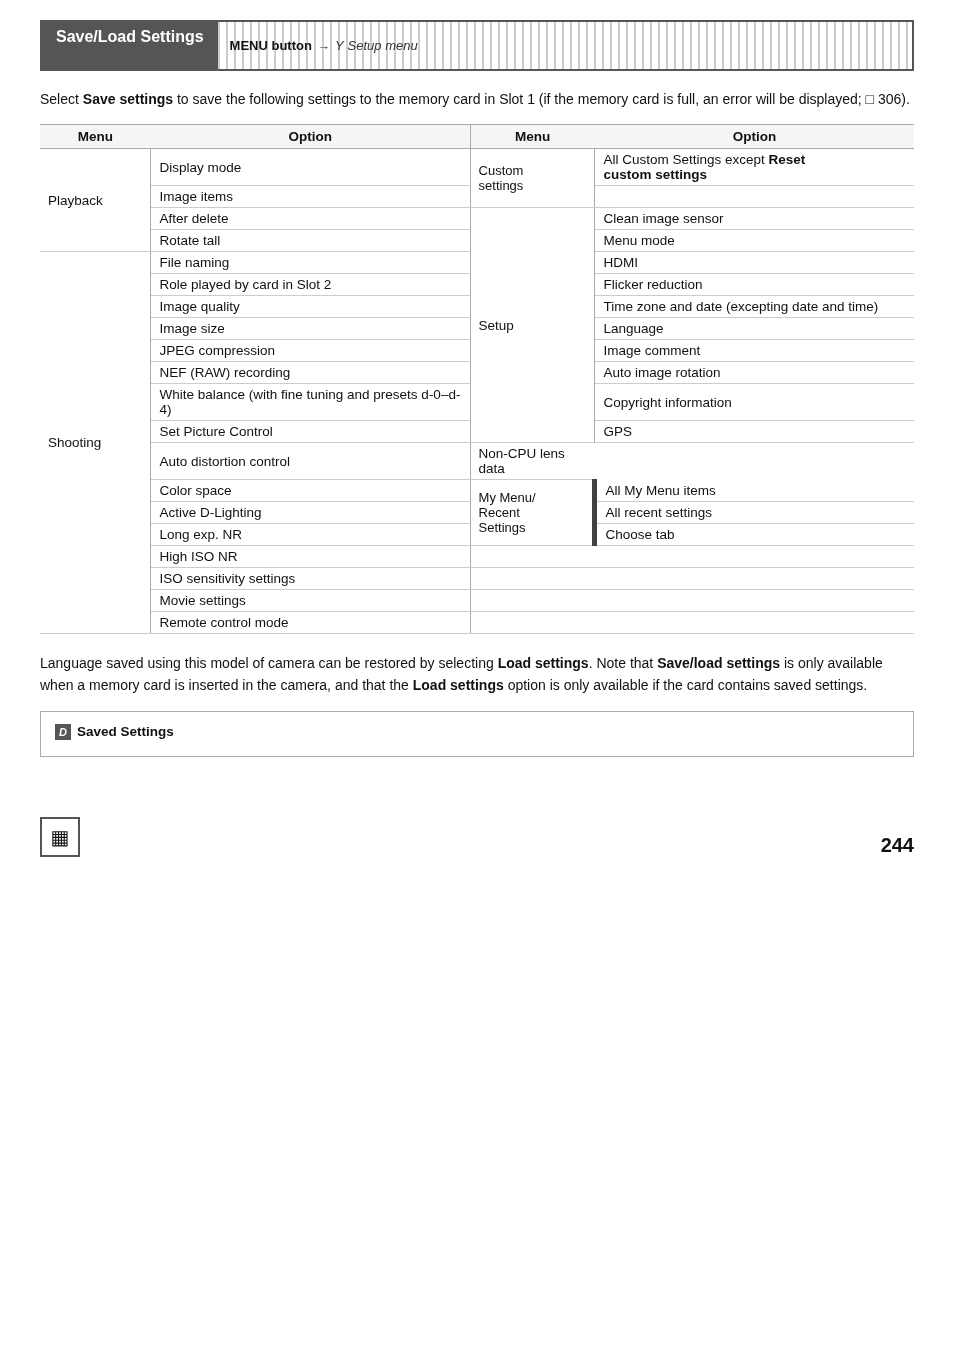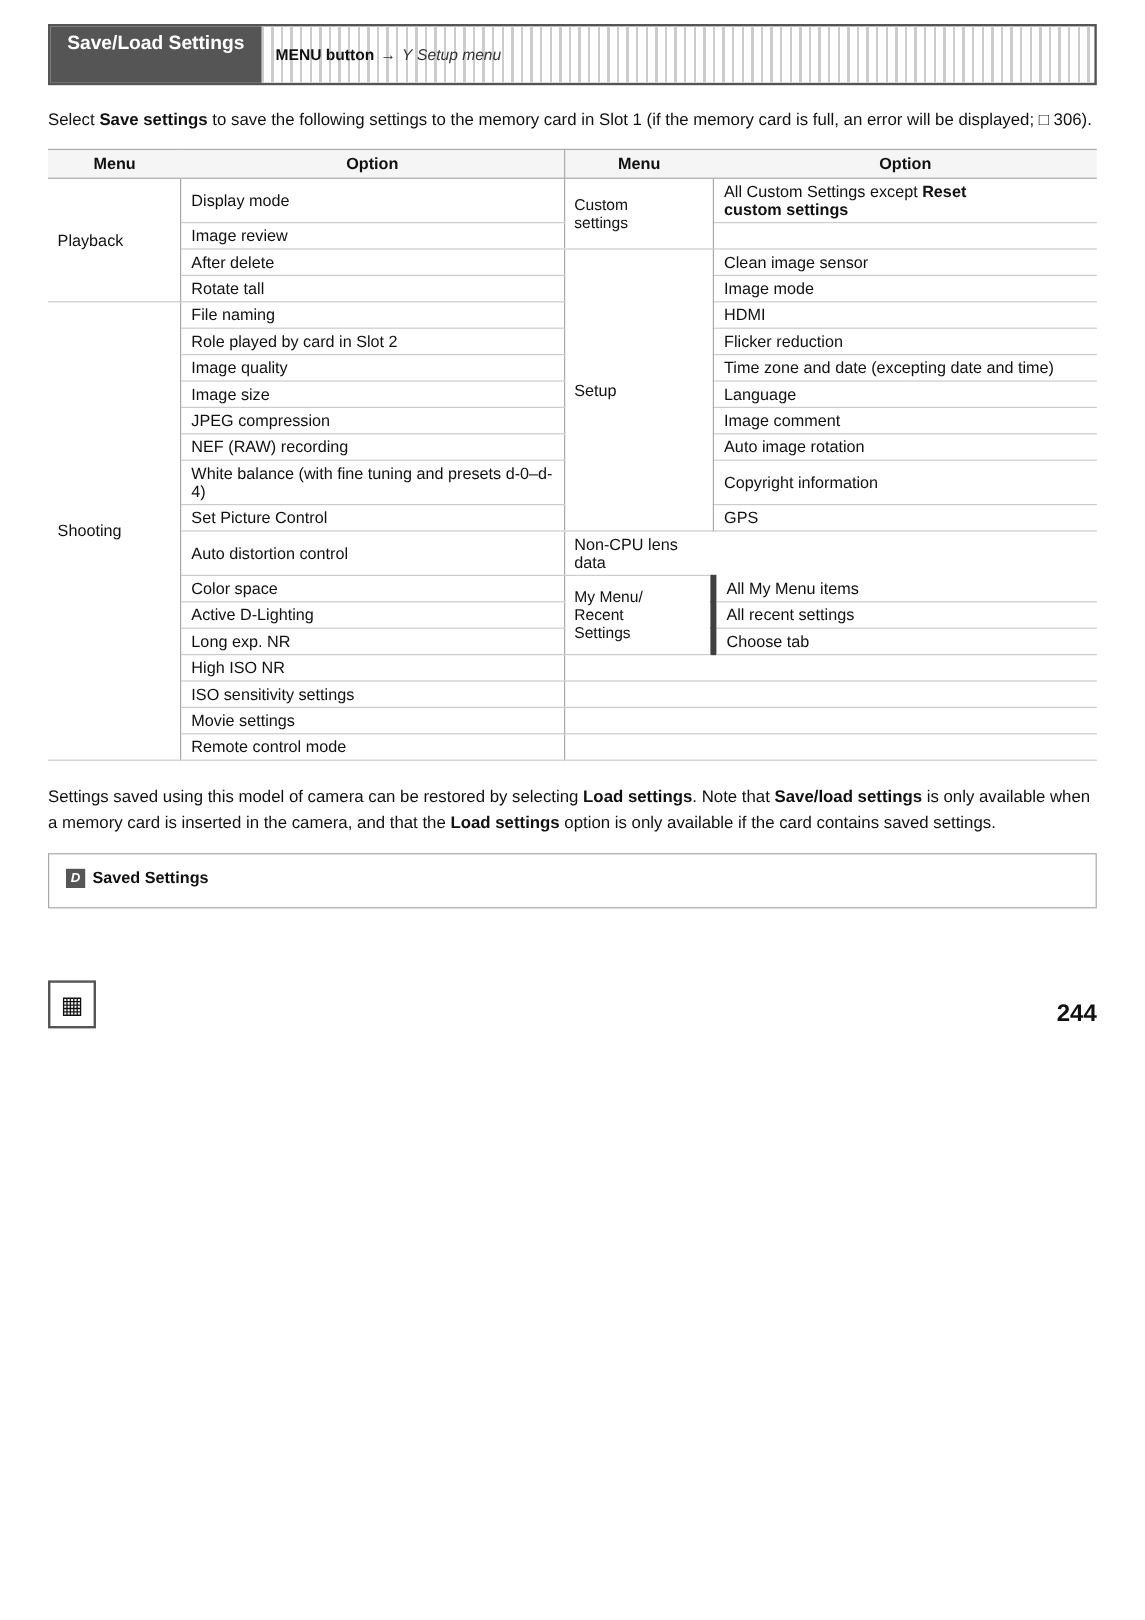--- a/index.html
+++ b/index.html
@@ -192,33 +192,33 @@
   <tbody>
 
     <tr>
       <td class="menu-col section-header" rowspan="4" style="border-right:1px solid #aaa; border-top:1.5px solid #888;">Playback</td>
       <td class="option-col divider-right section-header" style="border-top:1.5px solid #888;">Display mode</td>
       <td class="menu-col section-header" rowspan="2" style="border-right:1px solid #aaa; font-size:13px; border-top:1.5px solid #888;">Custom<br>settings</td>
       <td class="option-col section-header bold-option" style="border-top:1.5px solid #888;">All Custom Settings except <strong>Reset<br>custom settings</strong></td>
     </tr>
 
     <tr>
-      <td class="option-col divider-right">Image review</td>
+      <td class="option-col divider-right">Image items</td>
       <td class="option-col"></td>
     </tr>
 
     <tr>
       <td class="option-col divider-right">After delete</td>
       <td class="menu-col" rowspan="10" style="border-right:1px solid #aaa;">Setup</td>
       <td class="option-col">Clean image sensor</td>
     </tr>
 
     <tr>
       <td class="option-col divider-right">Rotate tall</td>
-      <td class="option-col">Image mode</td>
+      <td class="option-col">Menu mode</td>
     </tr>
 
     <tr>
       <td class="menu-col section-header" rowspan="16" style="border-right:1px solid #aaa; border-top:1.5px solid #888;">Shooting</td>
       <td class="option-col divider-right section-header" style="border-top:1.5px solid #888;">File naming</td>
       <td class="option-col">HDMI</td>
     </tr>
     <tr>
       <td class="option-col divider-right">Role played by card in Slot 2</td>
       <td class="option-col">Flicker reduction</td>
@@ -278,21 +278,21 @@
     </tr>
     <tr>
       <td class="option-col divider-right">Remote control mode</td>
       <td colspan="2"></td>
     </tr>
   </tbody>
 </table>
 
 <div class="bottom-section">
   <p>
-    <span>Settings saved using this model of camera can be restored by selecting </span><strong>Load settings</strong><span>.  Note that </span><strong>Save/load settings</strong><span> is only available when a memory card is inserted in the camera, and that the </span><strong>Load settings</strong><span> option is only available if the card contains saved settings.</span>
+    <span>Language saved using this model of camera can be restored by selecting </span><strong>Load settings</strong><span>.  Note that </span><strong>Save/load settings</strong><span> is only available when a memory card is inserted in the camera, and that the </span><strong>Load settings</strong><span> option is only available if the card contains saved settings.</span>
   </p>
 </div>
 
 <div class="note-box">
   <div class="note-title">
     <span class="note-icon">D</span>
     <span>Saved Settings</span>
   </div>
 </div>
 

